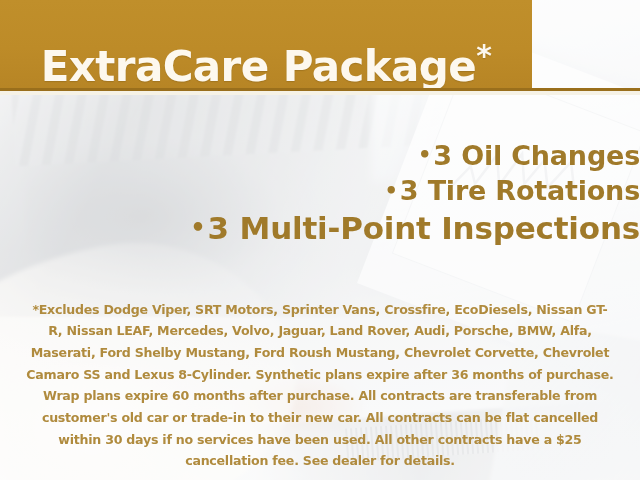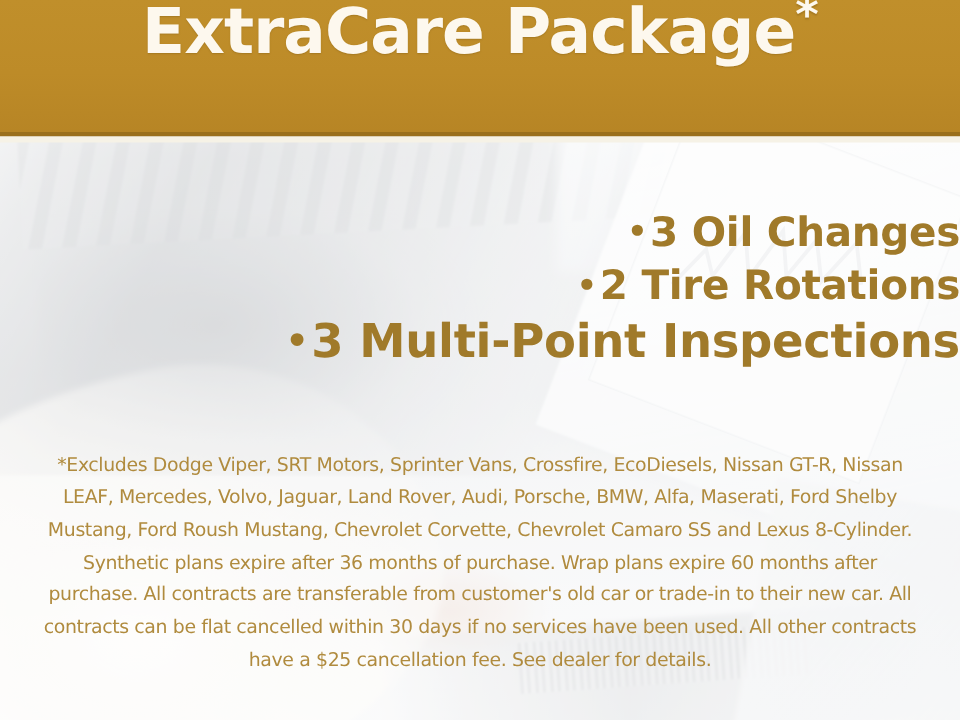--- a/index.html
+++ b/index.html
@@ -259,26 +259,26 @@
     position: absolute;
     inset: 0;
     background: rgba(252,252,251,0.30);
   }
 
   
   .banner {
     position: absolute;
     left: 0;
     top: 0;
-    width: 640px;
+    width: 532px;
     height: 88px;
     background: linear-gradient(to bottom, #c08f2b 0%, #bd8b28 55%, #b78525 100%);
     box-sizing: border-box;
     display: flex;
-    align-items: flex-start;
+    align-items: flex-end;
     justify-content: center;
   }
   .banner-rule {
     position: absolute;
     left: 0;
     top: 88px;
     width: 640px;
     height: 3px;
     background: #9a6f1c;
   }
@@ -335,21 +335,21 @@
 
   
   .disclaimer {
     position: absolute;
     left: 26px;
     top: 286px;
     width: 588px;
     text-align: center;
     color: #b08b3e;
     font-family: "DejaVu Sans", sans-serif;
-    font-weight: 400;
+    font-weight: 700;
     font-size: 12.6px;
     line-height: 1.72;
     letter-spacing: -0.25px;
   }
 </style>
 </head>
 <body>
 
 <div id="ad">
 
@@ -377,19 +377,19 @@
   </div>
 
   <div class="banner">
     <h1 class="banner-title"><span>ExtraCare Package</span><span class="star">*</span></h1>
   </div>
   <div class="banner-rule"></div>
   <div class="banner-rule2"></div>
 
   <div class="benefits">
     <div class="benefit b1"><span class="dot">•</span><span>3 Oil Changes</span></div>
-    <div class="benefit b2"><span class="dot">•</span><span>2 Tire Rotations</span></div>
+    <div class="benefit b2"><span class="dot">•</span><span>3 Tire Rotations</span></div>
     <div class="benefit b3"><span class="dot">•</span><span>3 Multi-Point Inspections</span></div>
   </div>
 
   <p class="disclaimer">*Excludes Dodge Viper, SRT Motors, Sprinter Vans, Crossfire, EcoDiesels, Nissan GT-R, Nissan LEAF, Mercedes, Volvo, Jaguar, Land Rover, Audi, Porsche, BMW, Alfa, Maserati, Ford Shelby Mustang, Ford Roush Mustang, Chevrolet Corvette, Chevrolet Camaro SS and Lexus 8-Cylinder. Synthetic plans expire after 36 months of purchase. Wrap plans expire 60 months after purchase. All contracts are transferable from customer's old car or trade-in to their new car. All contracts can be flat cancelled within 30 days if no services have been used. All other contracts have a $25 cancellation fee. See dealer for details.</p>
 
 </div>
 
 </body></html>

